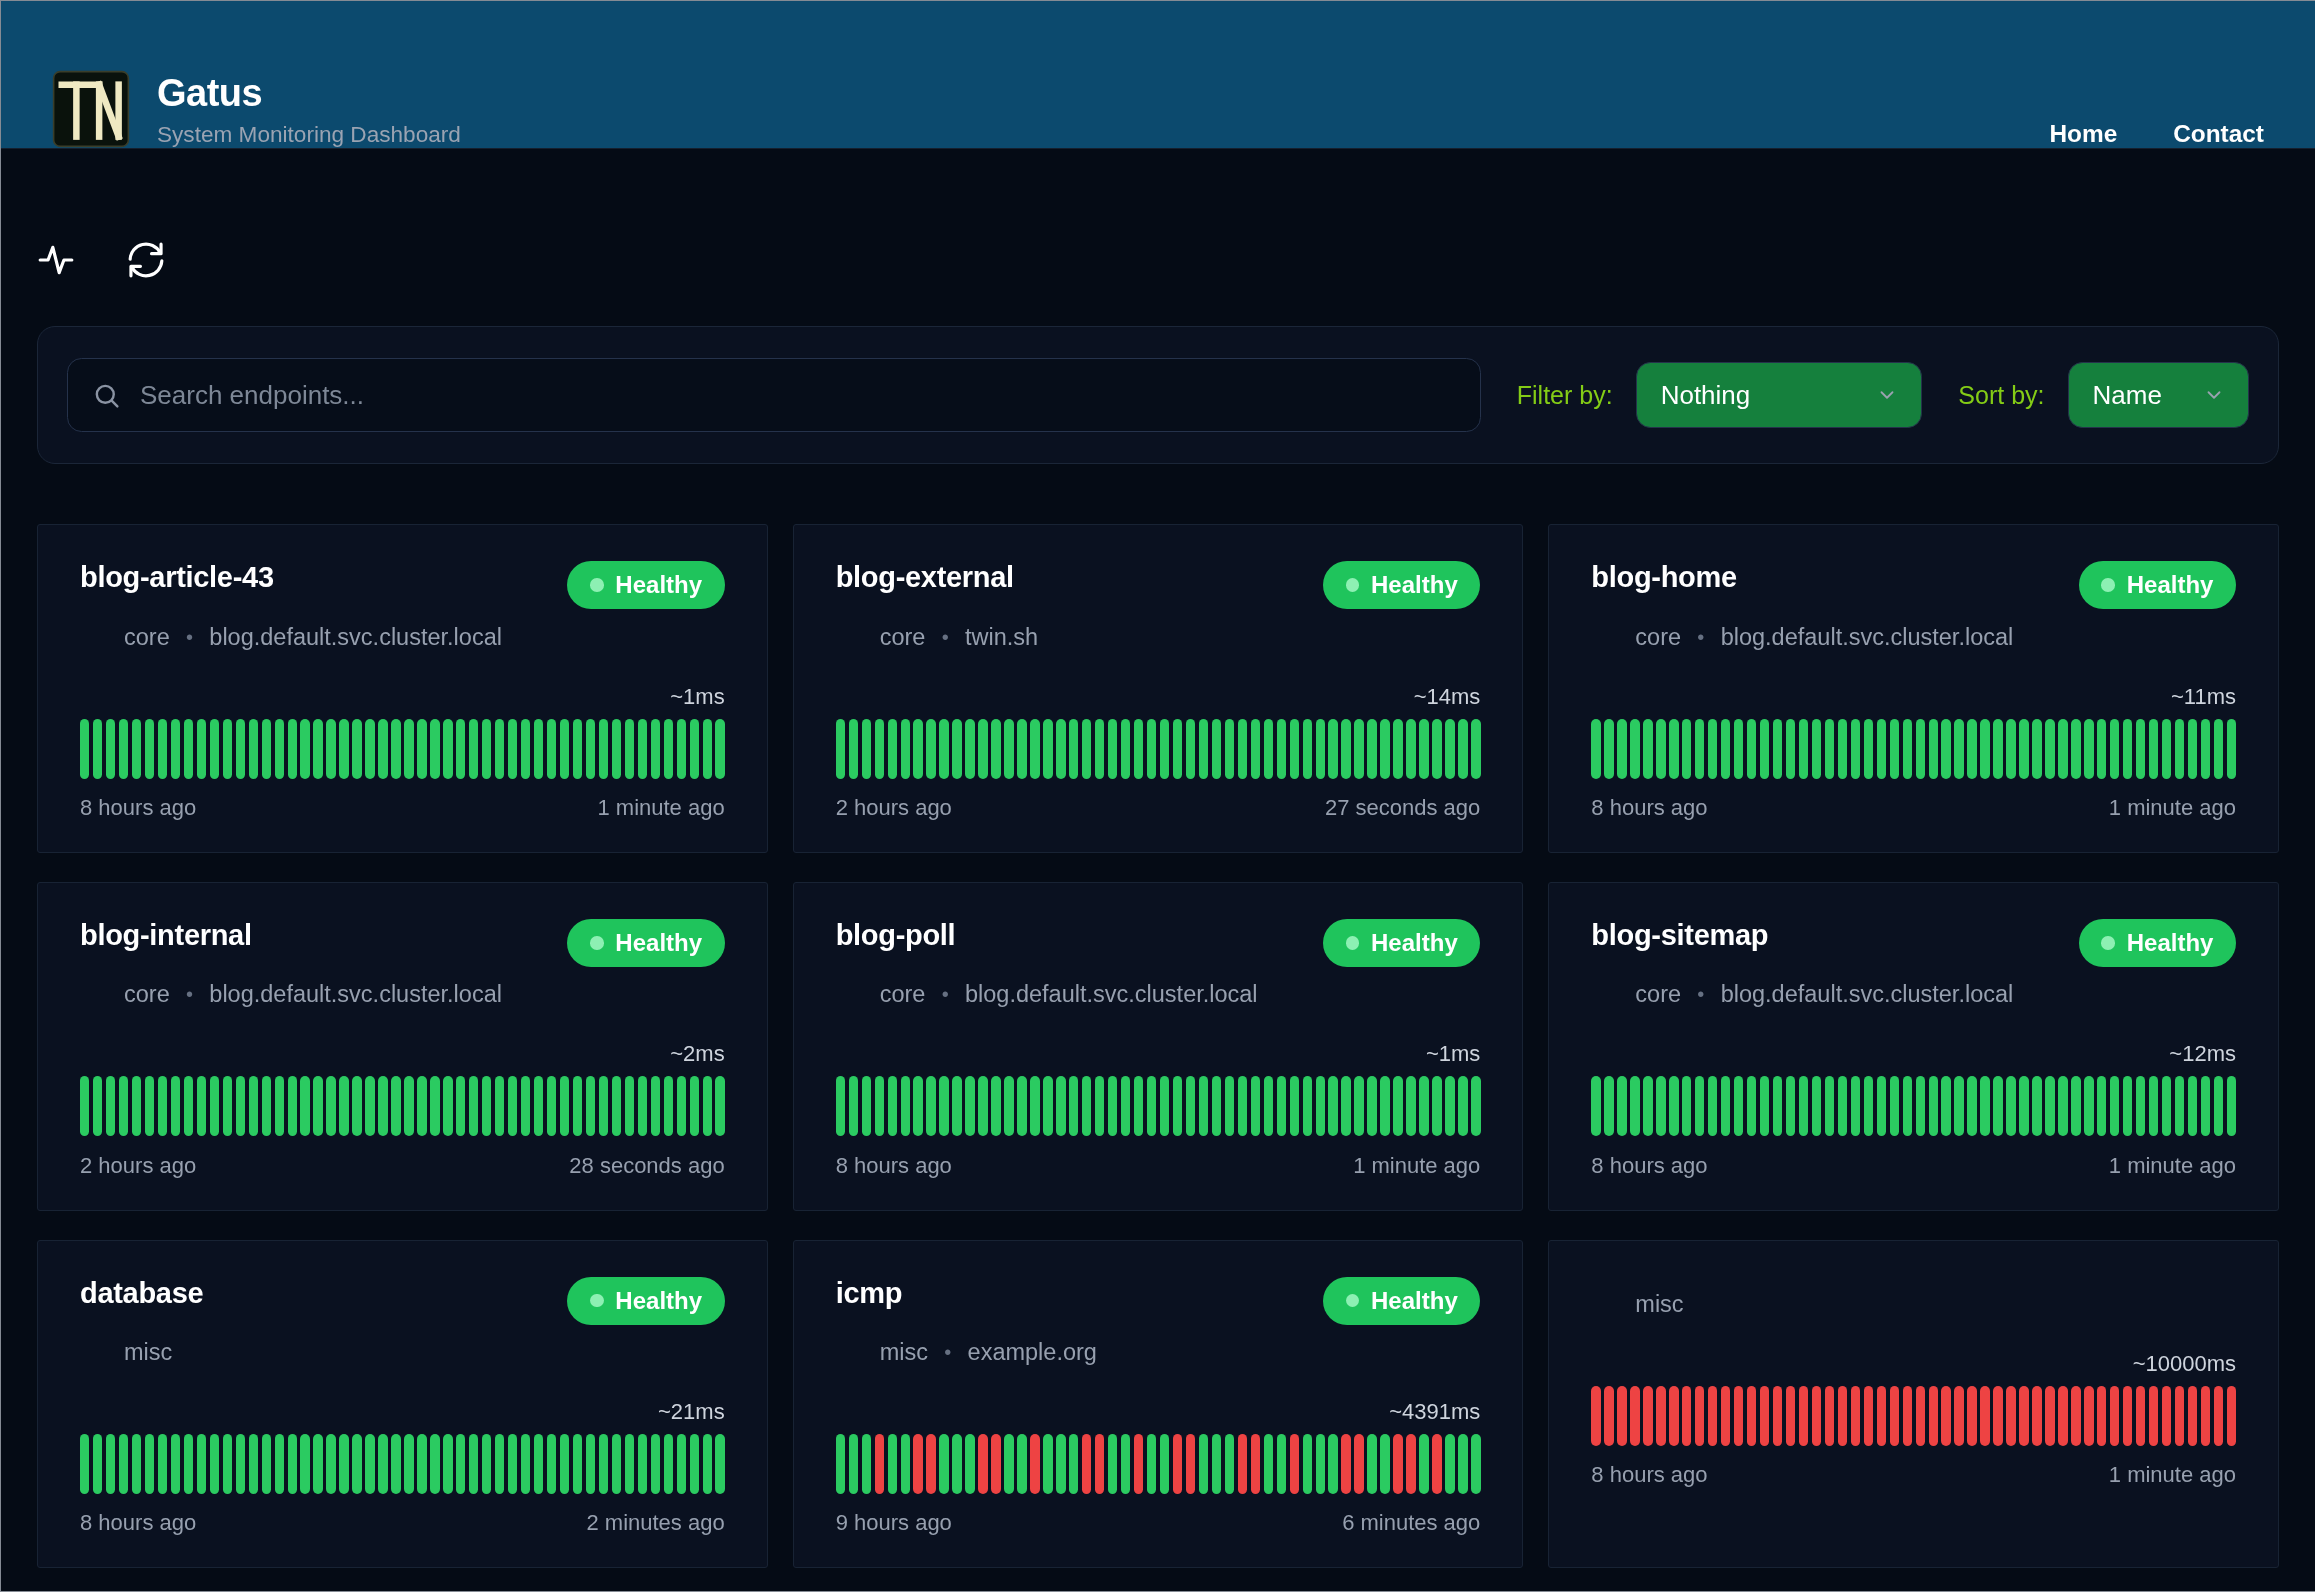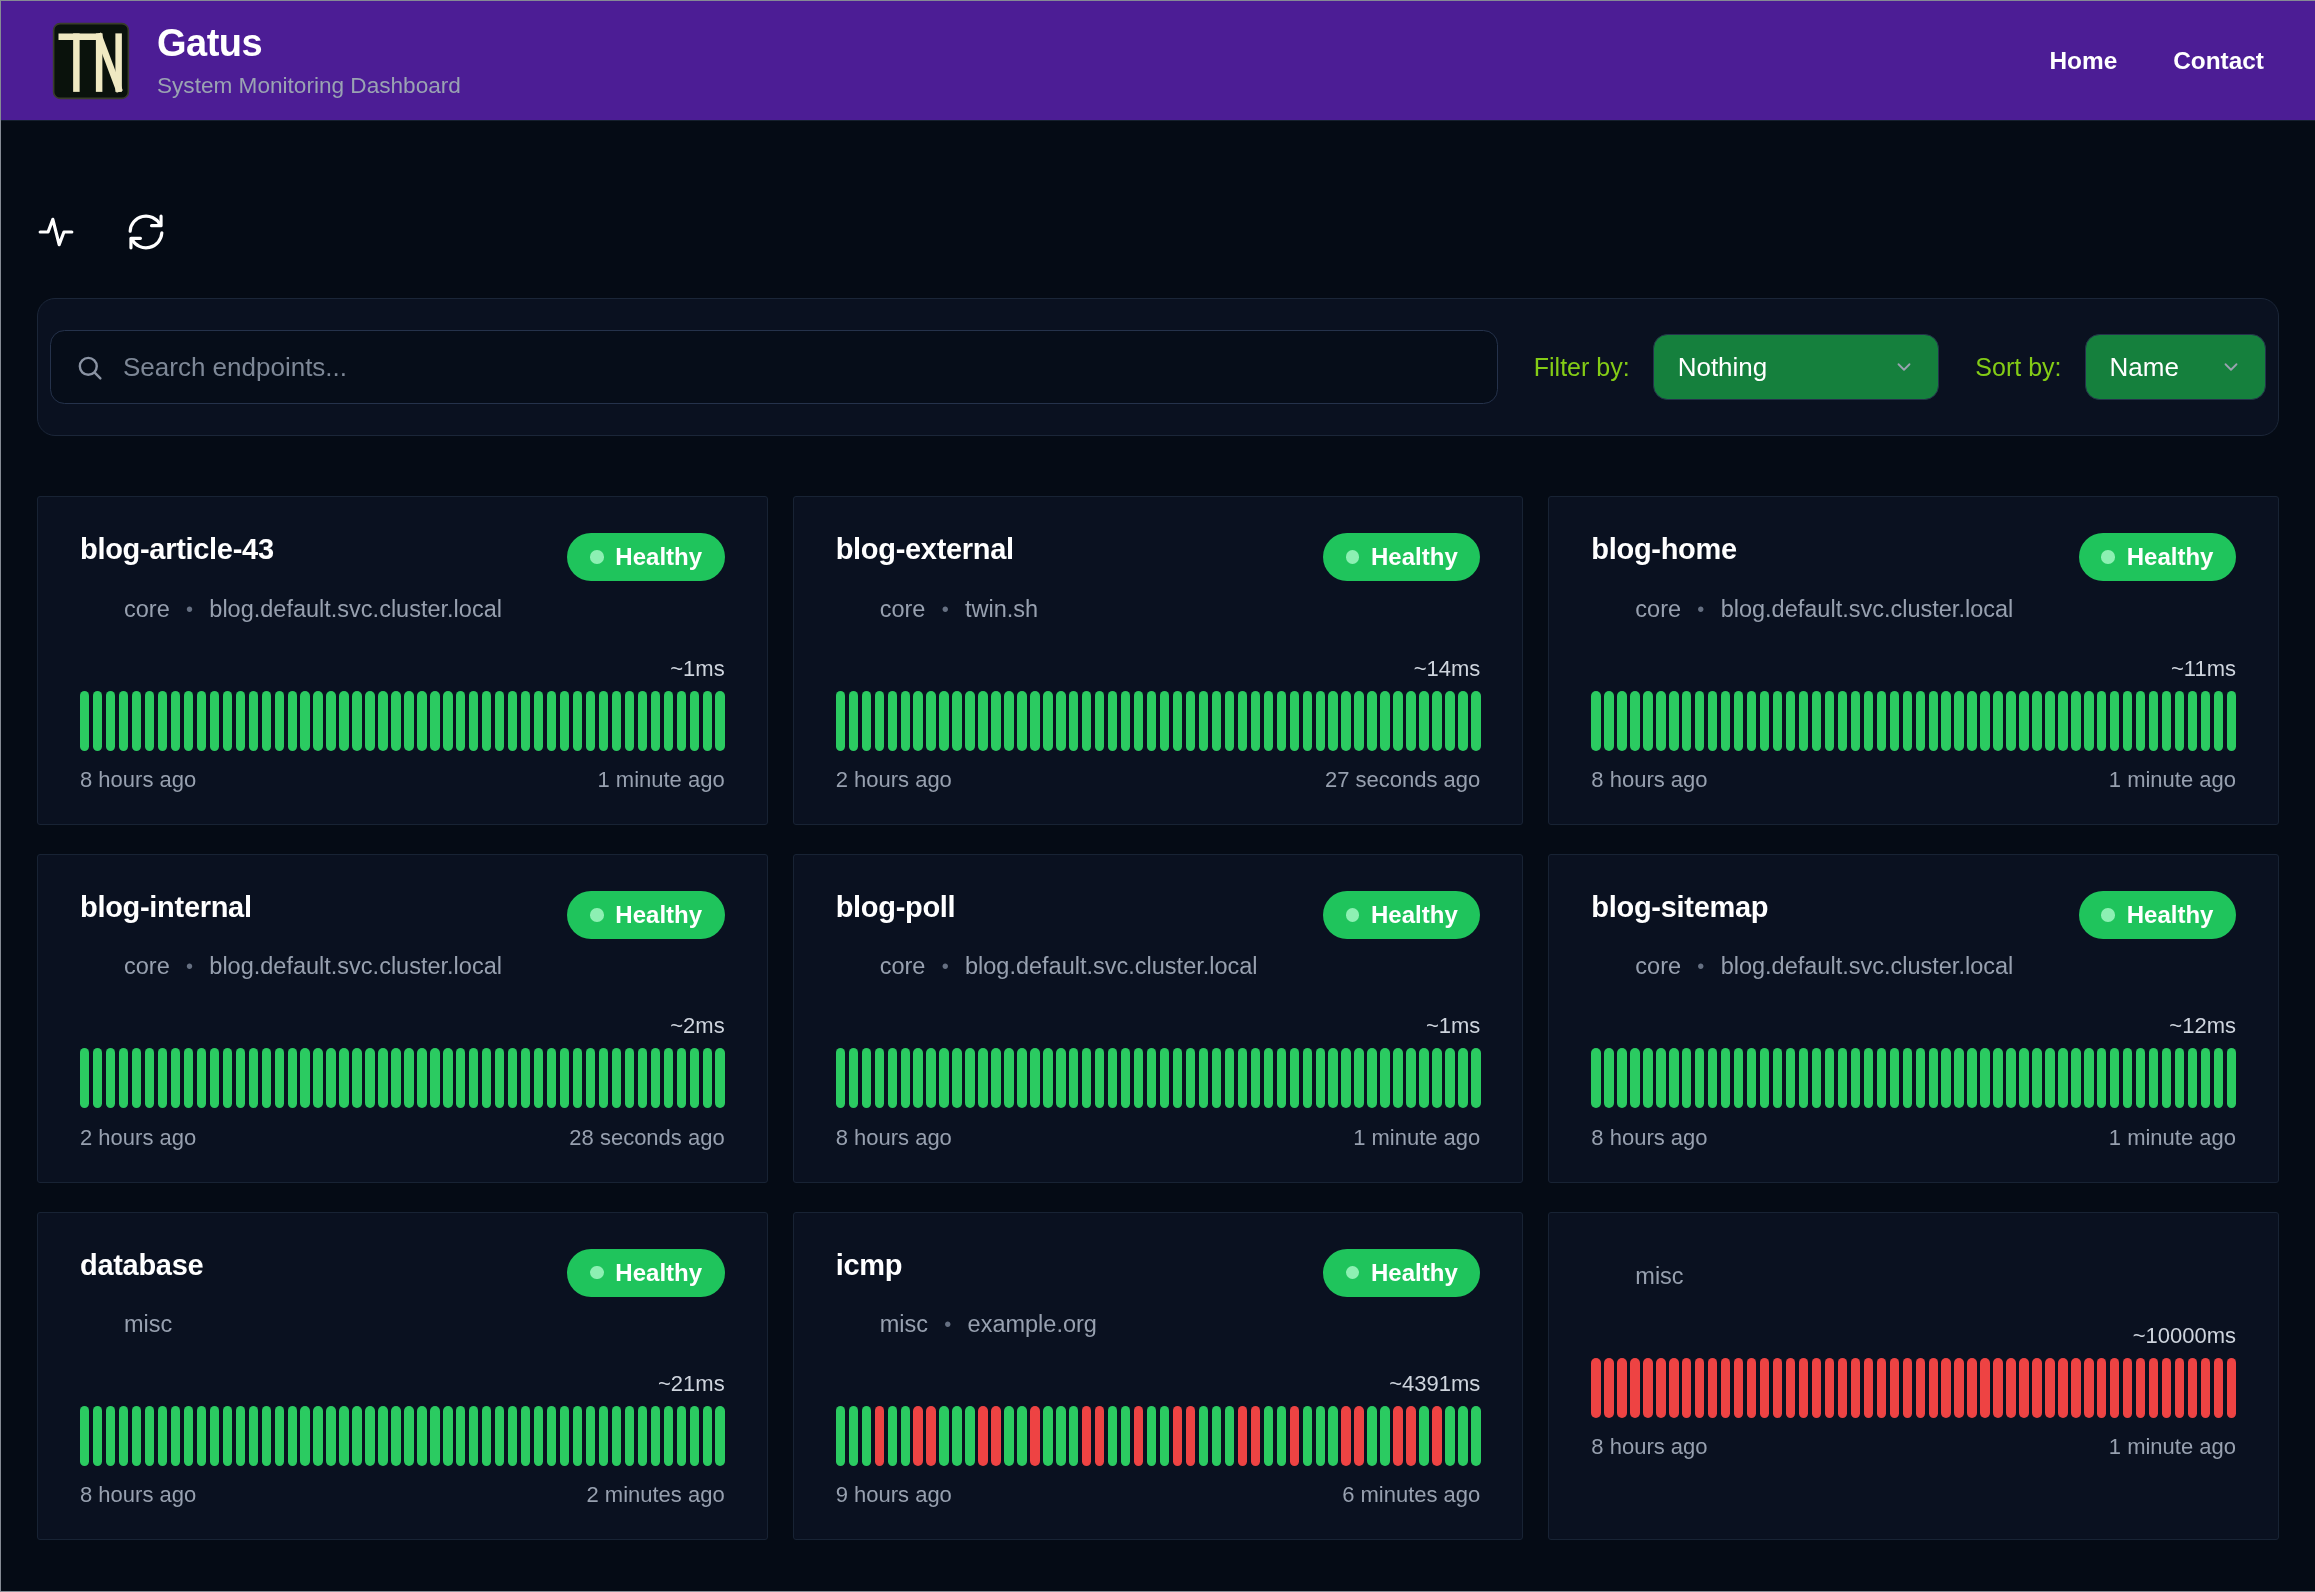--- a/index.html
+++ b/index.html
@@ -9,24 +9,24 @@
   .viewport {
     width: 2316px; height: 1592px;
     background: #050b15;
     border: 1.8px solid #858b94;
     overflow: hidden;
     position: relative;
   }
 
   
   .topbar {
-    height: 120px;
-    background: #4c1d95;
+    height: 148px;
+    background: #0c4a6e;
     border-bottom: 0.9px solid #151f2e;
-    display: flex; align-items: center;
+    display: flex; align-items: flex-end;
     padding: 0 51px;
   }
   .logo-box { width: 78px; height: 78px; flex: 0 0 auto; }
   .brand-text { margin-left: 27px; }
   .brand-name { font-size: 38px; font-weight: 700; color: #ffffff; letter-spacing: -0.5px; }
   .brand-sub { font-size: 22.6px; color: #9aa3b2; margin-top: 7.2px; }
   .topnav { margin-left: auto; display: flex; gap: 56px; align-items: center; }
   .topnav a { font-size: 24.4px; font-weight: 600; color: #ffffff; text-decoration: none; cursor: pointer; }
 
   
@@ -36,21 +36,21 @@
   .page-sub { font-size: 25px; color: #b4bcc8; margin-top: 18px; }
   .head-icons { display: flex; gap: 52px; align-items: center; margin-top: 36px; margin-right: 12.7px; }
   .head-icons svg { display: block; cursor: pointer; }
 
   
   .toolbar {
     margin-top: 47px;
     background: #0a1120;
     border: 0.9px solid #1b2638;
     border-radius: 18px;
-    padding: 31px 12px;
+    padding: 31px 29px;
     display: flex; align-items: center; gap: 23.5px;
   }
   .searchwrap { position: relative; flex: 1; }
   .searchwrap input {
     width: 100%; height: 74px;
     background: #060d19;
     border: 0.9px solid #25324b;
     border-radius: 14.5px;
     color: #e5e9f0;
     font-size: 26px;

